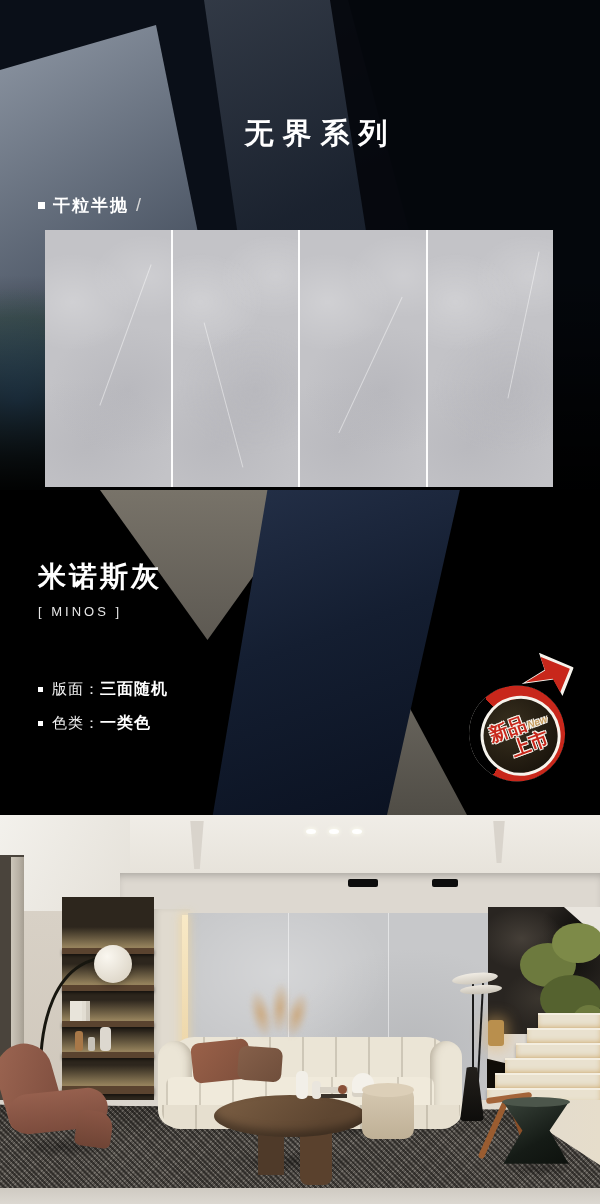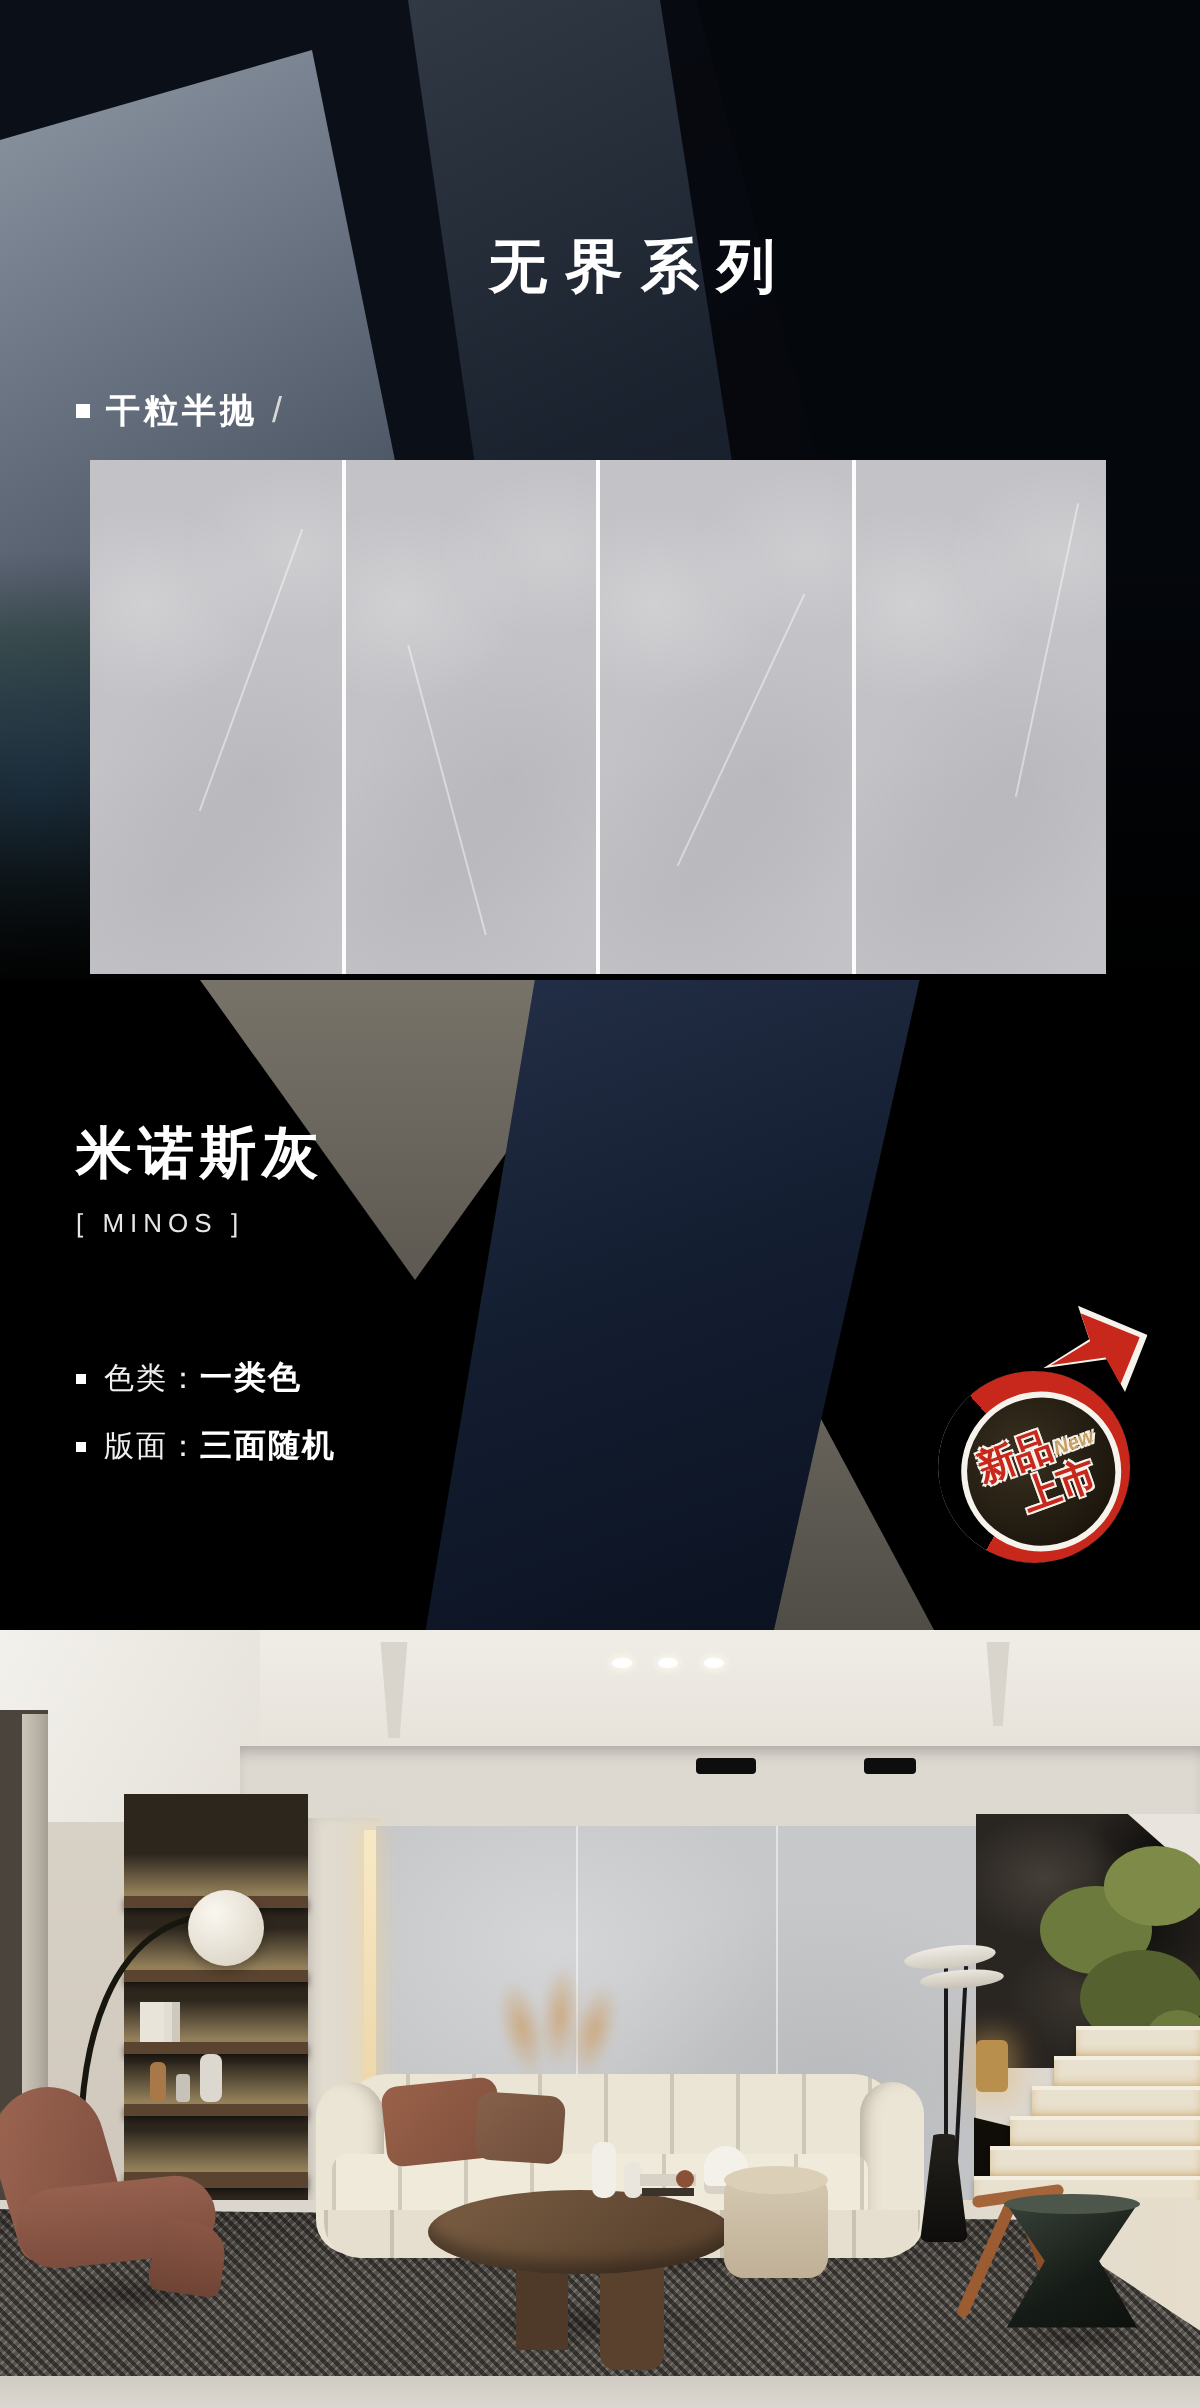--- a/index.html
+++ b/index.html
@@ -178,27 +178,27 @@
       <div class="name-cn">米诺斯灰</div>
       <div class="name-en">[ MINOS ]</div>
     </div>
 
     <div class="prod-model">
     </div>
 
     <div class="specs">
       <div class="spec-row">
         <div class="spec-dot"></div>
-        <span class="spec-label">色类：</span>
-        <span class="spec-value">一类色</span>
+        <span class="spec-label">版面：</span>
+        <span class="spec-value">三面随机</span>
       </div>
       <div class="spec-row">
         <div class="spec-dot"></div>
-        <span class="spec-label">版面：</span>
-        <span class="spec-value">三面随机</span>
+        <span class="spec-label">色类：</span>
+        <span class="spec-value">一类色</span>
       </div>
     </div>
 
     <div class="badge">
       <div class="badge-ring"></div>
       <div class="badge-arrow-w"></div>
       <div class="badge-arrow-r"></div>
       <div class="badge-disc">
         <div class="badge-text">
           <div class="bt1"><span>新品</span><span class="bt-new">New</span></div>

